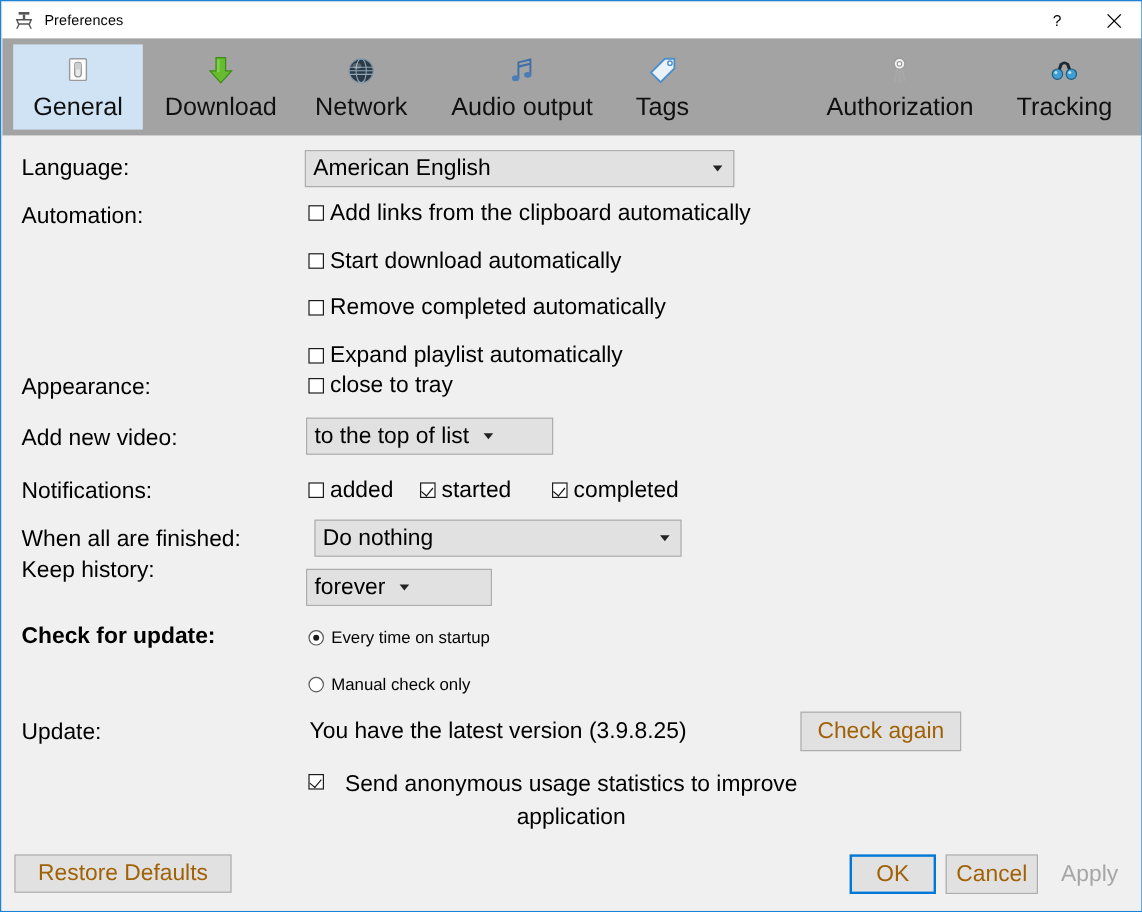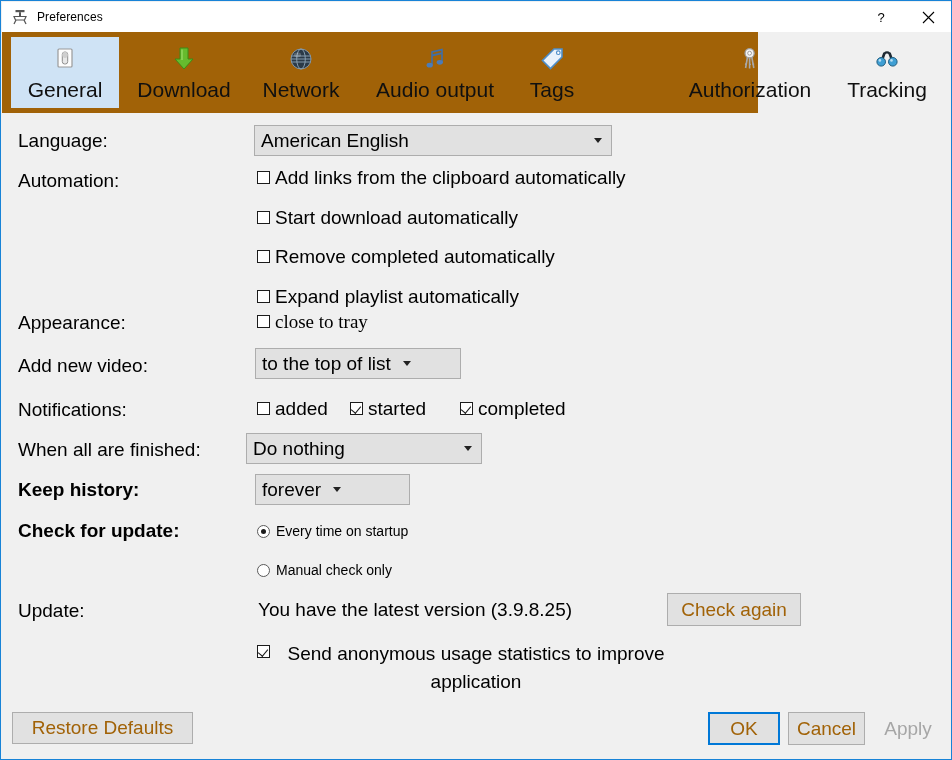--- a/index.html
+++ b/index.html
@@ -55,23 +55,23 @@
     font-size: 13px;
     color: #000;
   }
   .tb-btn.close { width: 48px; }
   .tb-btn svg { display:block; }
 
   
   .tabstrip {
     position: absolute;
     left: 1px; top: 31px;
-    width: 756px;
+    width: 950px;
     height: 81px;
-    background: #a16207;
+    background: #a3a3a3;
     border-bottom: 1px solid #dcdcdc;
   }
   .tab {
     position: absolute;
     top: 5px;
     height: 71px;
     display: flex;
     flex-direction: column;
     align-items: center;
     justify-content: flex-start;
@@ -376,21 +376,21 @@
     <div class="chk" style="left:255px; top:131px;">
       <span class="chkbox"></span>
       <span class="ctext">Remove completed automatically</span>
     </div>
     <div class="chk" style="left:255px; top:171px;">
       <span class="chkbox"></span>
       <span class="ctext">Expand playlist automatically</span>
     </div>
 
     <span class="lbl" style="top:198px;">Appearance:</span>
-    <div class="chk" style="left:255px; top:196px;font-family:Liberation Serif, serif;">
+    <div class="chk" style="left:255px; top:196px;">
       <span class="chkbox"></span>
       <span class="ctext">close to tray</span>
     </div>
 
     <span class="lbl" style="top:241px;">Add new video:</span>
     <div class="combo tight" style="left:253px; top:235px; width:206px;">
       <span class="cval">to the top of list</span>
       <span class="carrow"></span>
     </div>
 
@@ -402,26 +402,26 @@
     <div class="chk" style="left:348px; top:283px;">
       <span class="chkbox checked"></span>
       <span class="ctext">started</span>
     </div>
     <div class="chk" style="left:458px; top:283px;">
       <span class="chkbox checked"></span>
       <span class="ctext">completed</span>
     </div>
 
     <span class="lbl" style="top:325px;">When all are finished:</span>
-    <div class="combo" style="left:244px; top:320px; width:236px;">
+    <div class="combo" style="left:260px; top:320px; width:306px;">
       <span class="cval">Do nothing</span>
       <span class="carrow"></span>
     </div>
 
-    <span class="lbl" style="top:365px;font-weight:bold;">Keep history:</span>
+    <span class="lbl" style="top:351px;">Keep history:</span>
     <div class="combo tight" style="left:253px; top:361px; width:155px;">
       <span class="cval">forever</span>
       <span class="carrow"></span>
     </div>
 
     <span class="lbl" style="top:406px;font-weight:bold;">Check for update:</span>
     <div class="radio" style="left:255px; top:406px;">
       <span class="radiobox selected"></span>
       <span class="rtext">Every time on startup</span>
     </div>

